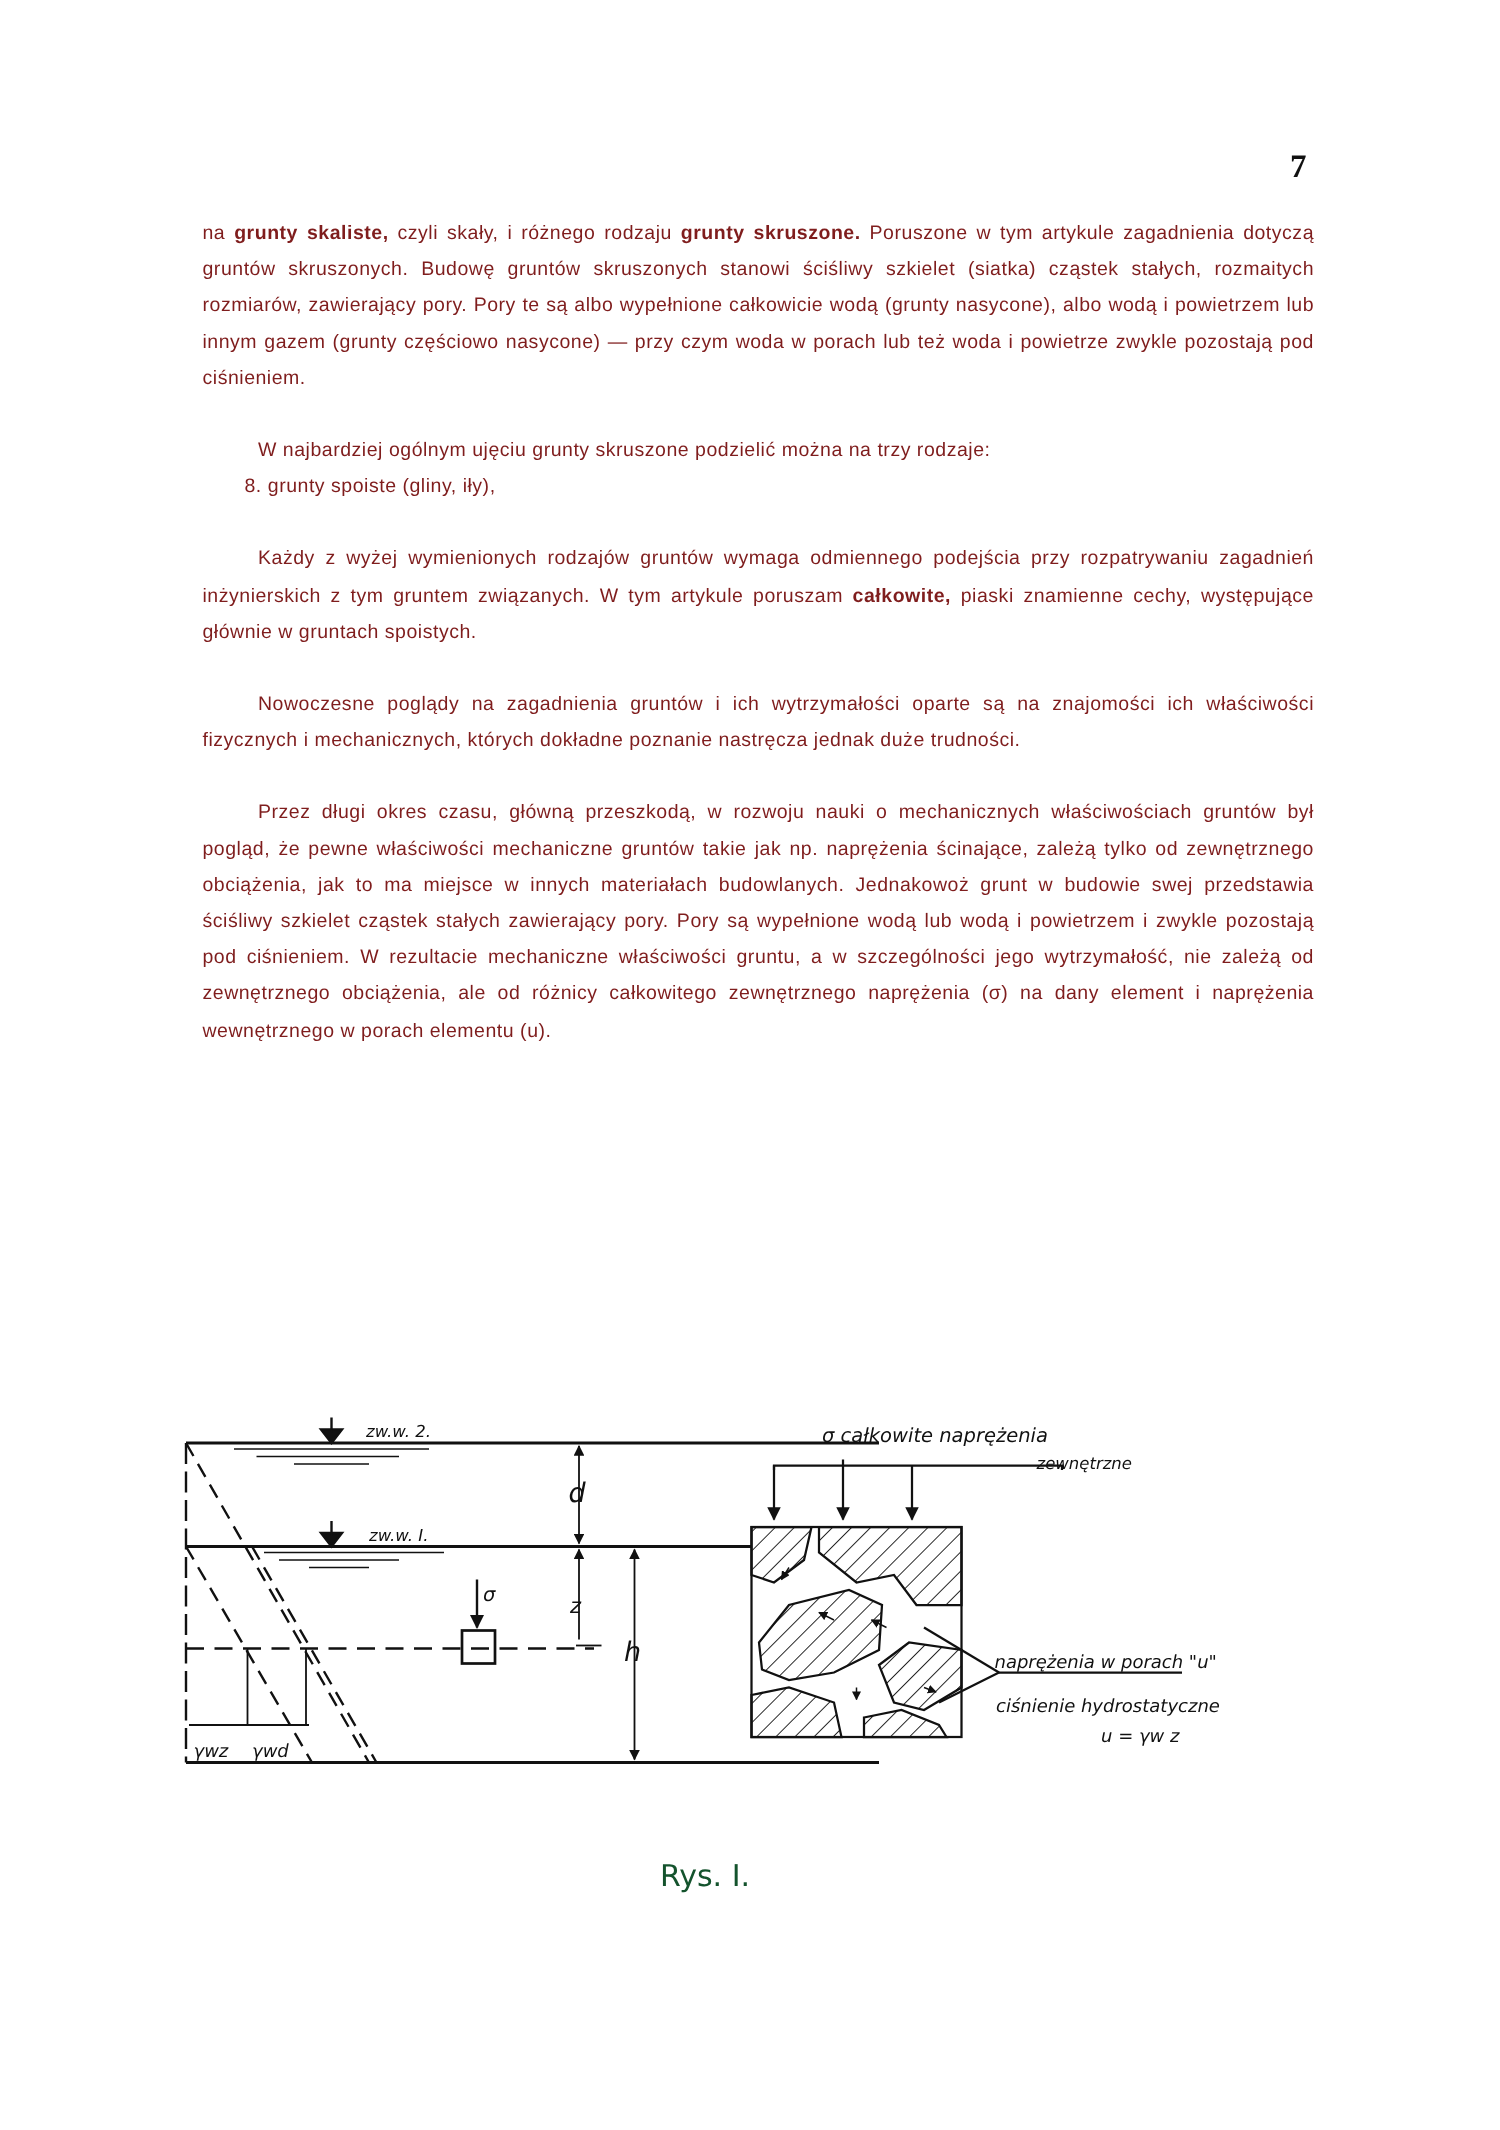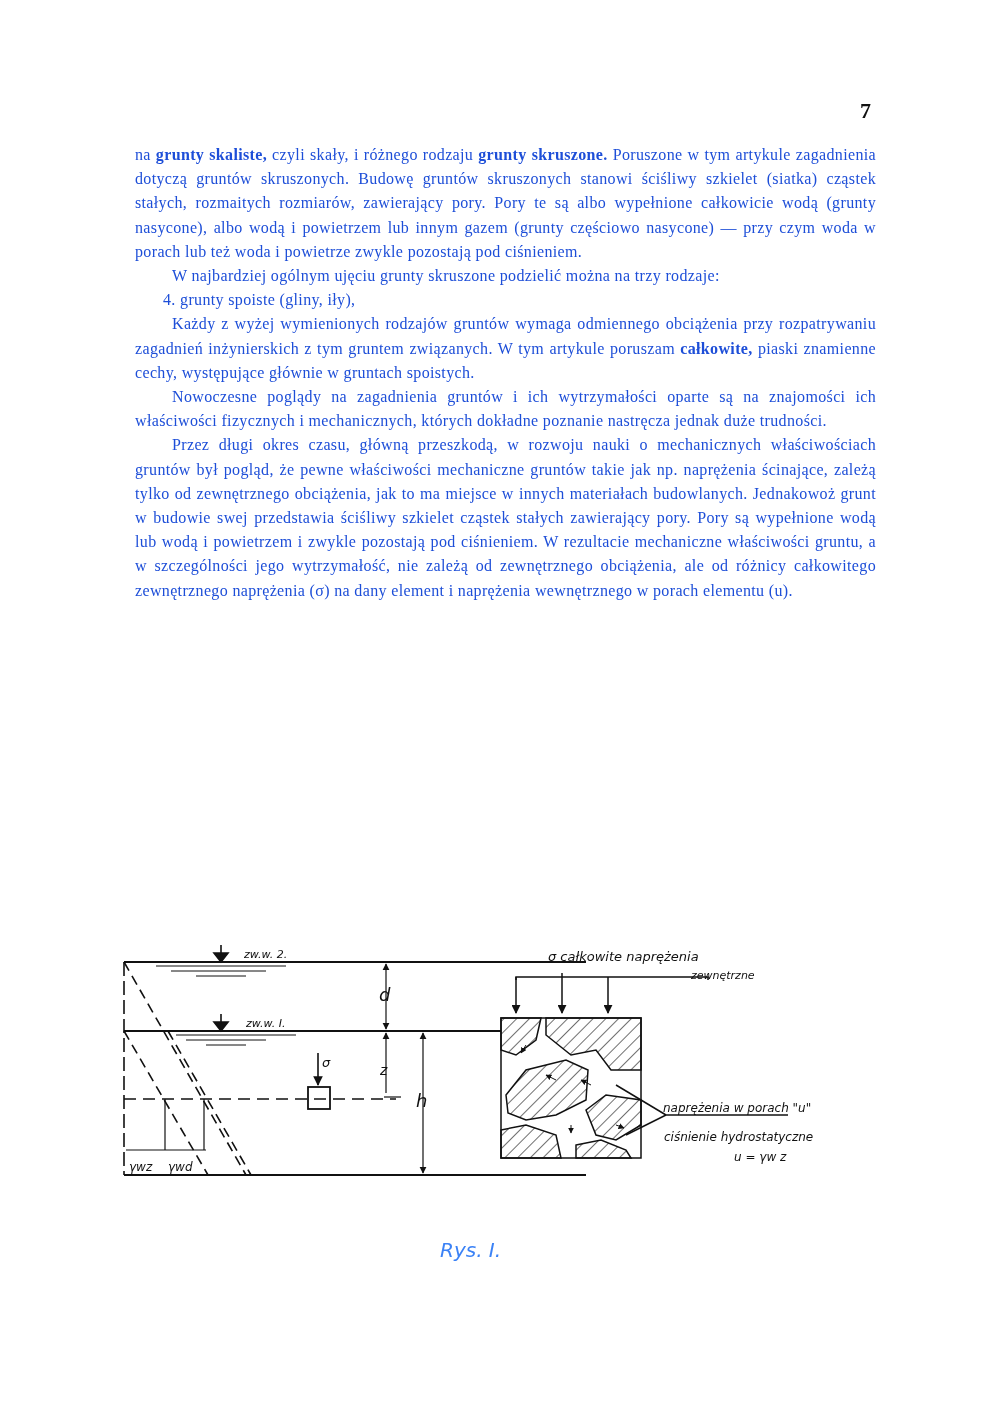--- a/index.html
+++ b/index.html
@@ -3,50 +3,50 @@
 <meta charset="utf-8">
 <style>
   html, body { margin: 0; padding: 0; background: #ffffff; }
   body { width: 1000px; height: 1420px; position: relative; overflow: hidden; }
   .page-number {
     position: absolute; left: 860px; top: 98px;
     font-family: "Liberation Serif", serif; font-size: 22px; font-weight: bold; color: #111;
   }
   .text-block {
     position: absolute; left: 135px; top: 143px; width: 741px;
-    font-family: Liberation Serif, serif; font-size: 16px; line-height: 24.2px; color: #1d4ed8;
+    font-family: Liberation Sans, sans-serif; font-size: 13px; line-height: 24.2px; color: #7f1d1d;
     letter-spacing: 0.35px;
   }
   .text-block p { margin: 0; text-align: justify; text-align-last: left; }
-  .text-block p.indent { text-indent: 37px; }
+  .text-block p.indent { text-indent: 37px; margin-top: 24px; }
   .text-block .li { padding-left: 28px; }
   .text-block b { font-weight: bold; }
   .figure { position: absolute; left: 116px; top: 935px; width: 760px; height: 290px; }
   .figure svg { position: absolute; left: 0; top: 0; }
   .hand { font-family: "DejaVu Sans", sans-serif; font-style: italic; fill: #111; }
   .caption {
     position: absolute; left: 440px; top: 1238px;
-    font-family: "DejaVu Sans", sans-serif; font-style: italic; font-size: 20px; color: #3b82f6;
+    font-family: "DejaVu Sans", sans-serif; font-size: 20px; color: #14532d;
   }
 </style>
 </head>
 <body>
 
 <div class="page-number">7</div>
 
 <div class="text-block">
   <div id="paras-before">
       <p class=""><span>na </span><b>grunty skaliste,</b><span> czyli skały, i różnego rodzaju </span><b>grunty skruszone.</b><span> Poruszone w tym artykule zagadnienia dotyczą gruntów skruszonych. Budowę gruntów skruszonych stanowi ściśliwy szkielet (siatka) cząstek stałych, rozmaitych rozmiarów, zawierający pory. Pory te są albo wypełnione całkowicie wodą (grunty nasycone), albo wodą i powietrzem lub innym gazem (grunty częściowo nasycone) — przy czym woda w porach lub też woda i powietrze zwykle pozostają pod ciśnieniem.</span></p>
       <p class="indent"><span>W najbardziej ogólnym ujęciu grunty skruszone podzielić można na trzy rodzaje:</span></p>
     </div>
   <div id="list">
-      <p class="li">4. grunty spoiste (gliny, iły),</p>
+      <p class="li">8. grunty spoiste (gliny, iły),</p>
     </div>
   <div id="paras-after">
-      <p class="indent"><span>Każdy z wyżej wymienionych rodzajów gruntów wymaga odmiennego obciążenia przy rozpatrywaniu zagadnień inżynierskich z tym gruntem związanych. W tym artykule poruszam </span><b>całkowite,</b><span> piaski znamienne cechy, występujące głównie w gruntach spoistych.</span></p>
+      <p class="indent"><span>Każdy z wyżej wymienionych rodzajów gruntów wymaga odmiennego podejścia przy rozpatrywaniu zagadnień inżynierskich z tym gruntem związanych. W tym artykule poruszam </span><b>całkowite,</b><span> piaski znamienne cechy, występujące głównie w gruntach spoistych.</span></p>
       <p class="indent"><span>Nowoczesne poglądy na zagadnienia gruntów i ich wytrzymałości oparte są na znajomości ich właściwości fizycznych i mechanicznych, których dokładne poznanie nastręcza jednak duże trudności.</span></p>
       <p class="indent"><span>Przez długi okres czasu, główną przeszkodą, w rozwoju nauki o mechanicznych właściwościach gruntów był pogląd, że pewne właściwości mechaniczne gruntów takie jak np. naprężenia ścinające, zależą tylko od zewnętrznego obciążenia, jak to ma miejsce w innych materiałach budowlanych. Jednakowoż grunt w budowie swej przedstawia ściśliwy szkielet cząstek stałych zawierający pory. Pory są wypełnione wodą lub wodą i powietrzem i zwykle pozostają pod ciśnieniem. W rezultacie mechaniczne właściwości gruntu, a w szczególności jego wytrzymałość, nie zależą od zewnętrznego obciążenia, ale od różnicy całkowitego zewnętrznego naprężenia (σ) na dany element i naprężenia wewnętrznego w porach elementu (u).</span></p>
     </div>
 </div>
 
 <div class="figure">
   <svg width="760" height="290" viewBox="0 0 760 290">
     <defs>
       <pattern id="hatch" patternUnits="userSpaceOnUse" width="9" height="9" patternTransform="rotate(45)">
         <line x1="0" y1="0" x2="0" y2="9" stroke="#222" stroke-width="1.3"></line>

